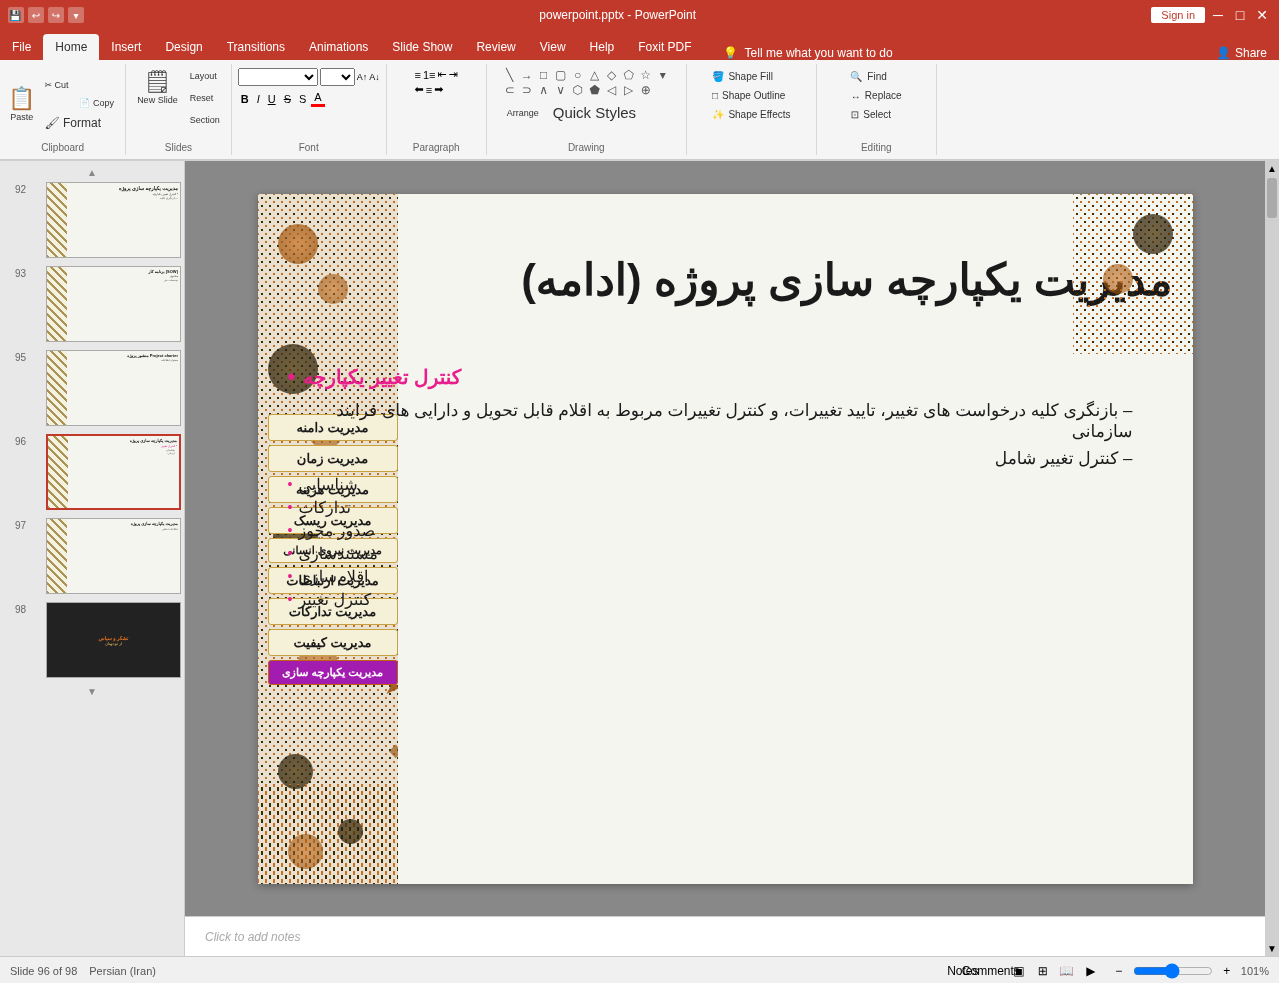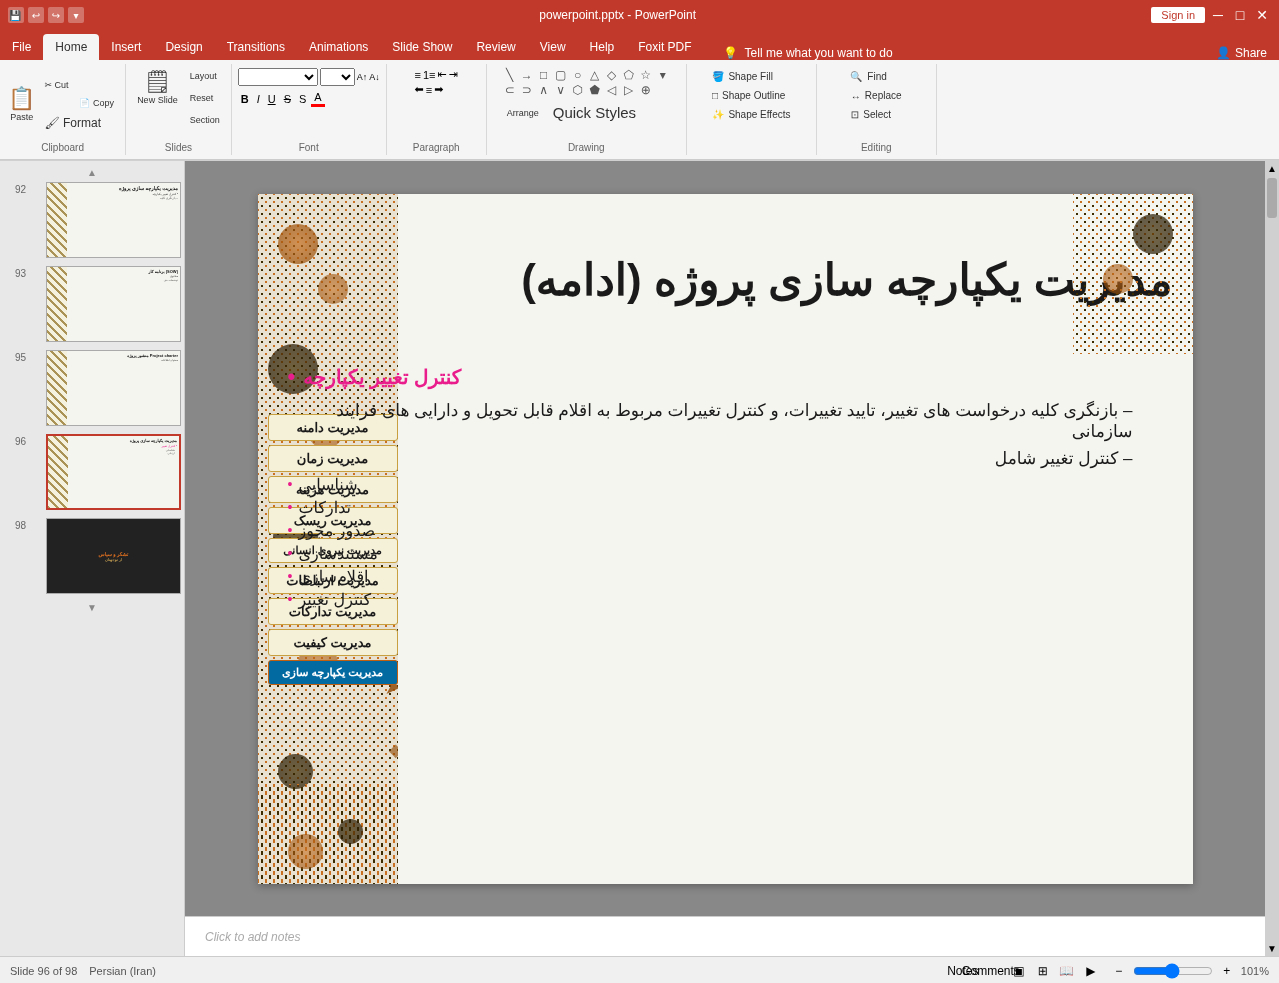--- a/index.html
+++ b/index.html
@@ -222,21 +222,21 @@
       border: 1px solid #c8a040;
       border-radius: 3px;
       padding: 5px 8px;
       font-size: 13px;
       font-weight: bold;
       color: #1a1a1a;
       text-align: center;
       direction: rtl;
     }
     .management-box.active {
-      background: #0369a1;
+      background: #a21caf;
       color: white;
       border-color: #c06010;
     }
 
     
     .bottom-bar {
       height: 28px;
       background: #f0f0f0;
       border-top: 1px solid #ccc;
       display: flex;
@@ -550,20 +550,32 @@
           <div style="flex:1; padding:2px; direction:rtl;">
             <div style="font-size:4px; font-weight:bold; color:#111; margin-bottom:2px;">مدیریت یکپارچه سازی پروژه</div>
             <div style="font-size:3px; color:#e91e8c; line-height:1.3;">• کنترل تغییر</div>
             <div style="font-size:2.5px; color:#555; line-height:1.2;">– شناسایی</div>
             <div style="font-size:2.5px; color:#555; line-height:1.2;">– ارزیابی</div>
           </div>
         </div>
       </div>
     </div>
 
+    <div class="slide-thumb">
+      <span class="slide-num">97</span>
+      <div class="slide-preview thumb-floral-bg">
+        <div style="height:100%; display:flex;">
+          <div style="width:20px; background: repeating-linear-gradient(45deg,#8B6914,#8B6914 2px,#f5f0d8 2px,#f5f0d8 6px); opacity:0.7;"></div>
+          <div style="flex:1; padding:2px; direction:rtl;">
+            <div style="font-size:4px; font-weight:bold; color:#111; margin-bottom:2px;">مدیریت یکپارچه سازی پروژه</div>
+            <div style="font-size:2.5px; color:#555; line-height:1.3;">اطلاعات اضافی</div>
+          </div>
+        </div>
+      </div>
+    </div>
 
     <div class="slide-thumb">
       <span class="slide-num">98</span>
       <div class="slide-preview thumb-dark-bg">
         <div style="height:100%; display:flex; align-items:center; justify-content:center; flex-direction:column;">
           <div style="font-size:5px; color:#e07020; font-weight:bold; text-align:center; direction:rtl;">تشکر و سپاس</div>
           <div style="font-size:4px; color:#f0c060; text-align:center; direction:rtl;">از توجهتان</div>
         </div>
       </div>
     </div>

